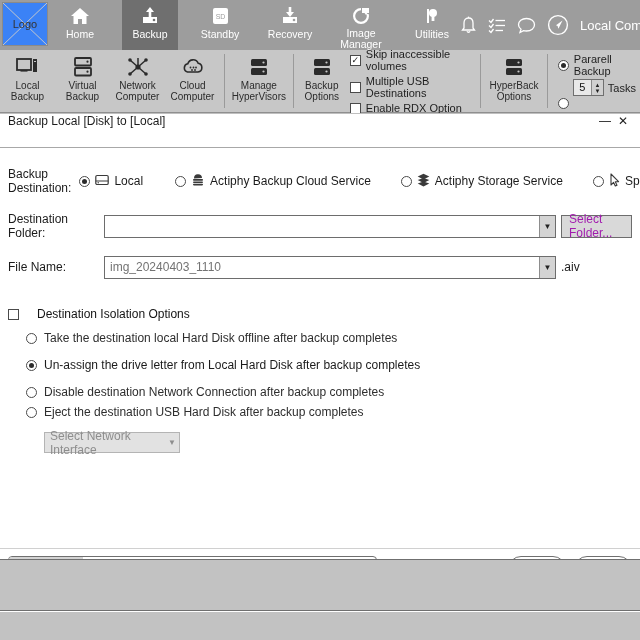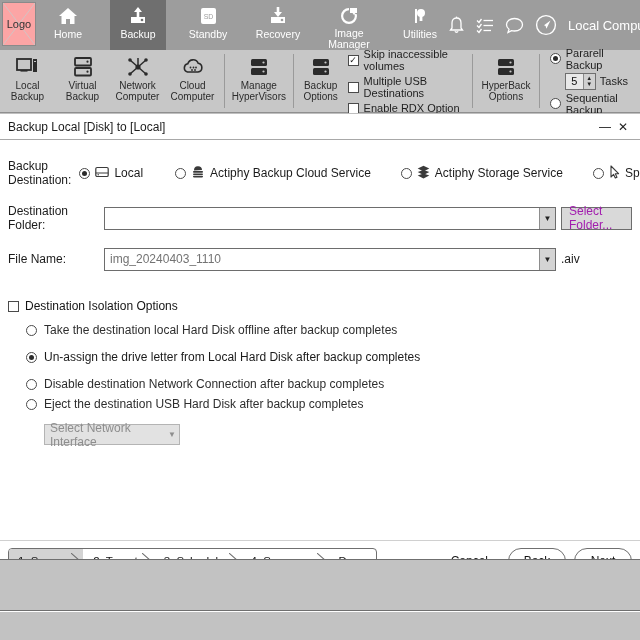--- a/index.html
+++ b/index.html
@@ -12,22 +12,22 @@
   }
   #app { position: relative; width: 640px; height: 640px; background: #fff; }
 
   
   .topnav {
     position: absolute; left: 0; top: 0; width: 640px; height: 50px;
     background: #9d9d9d;
     display: flex; align-items: stretch;
   }
   .logo-box {
-    width: 34px; height: 44px; margin: 2px 4px 0 2px;
-    background: #fca5a5; border: 1px solid #8a8a8a;
+    width: 46px; height: 44px; margin: 2px 4px 0 2px;
+    background: #3b82f6; border: 1px solid #8a8a8a;
     position: relative; flex: none;
   }
   .logo-box .diag { position:absolute; left:0; top:0; width:100%; height:100%; }
   .logo-box .lbl {
     position: absolute; left: 0; right: 0; top: 50%; transform: translateY(-50%);
     text-align: center; font-size: 11px; color: #333;
   }
   .nav-items { display: flex; align-items: stretch; flex: none; gap: 14px; }
   .nav-item {
     width: 56px; display: flex; flex-direction: column;
@@ -90,22 +90,22 @@
     align-items:center; justify-content:center; background:#d0d0d0; cursor:pointer;
   }
   .spin-arrows span { font-size:6px; line-height:6px; color:#222; }
 
   
   .dialog {
     position: absolute; left: 0; top: 113px; width: 640px; height: 445px;
     background: #ffffff; border-top: 1px solid #bfbfbf;
   }
   .dlg-title {
-    height: 26px; border-bottom: 1px solid #a8a8a8;
-    display:flex; align-items:center; padding: 0 8px;
+    height: 34px; border-bottom: 1px solid #a8a8a8;
+    display:flex; padding: 0 8px;
     background: #ffffff;
   }
   .dlg-title-text { font-size: 12px; color: #1c1c1c; }
   .dlg-title-spacer { flex:1 1 auto; }
   .win-btn { width: 18px; text-align:center; font-size: 12px; color:#222; cursor:pointer; }
 
   .dlg-body { padding: 0 8px; position: relative; height: 418px; }
 
   .row { display: flex; align-items: center; }
   .row-dest { margin-top: 22px; height: 22px; }
@@ -132,21 +132,21 @@
     display:flex; align-items:center; justify-content:center; cursor:pointer;
     font-size: 8px; color:#222;
   }
   .btn-std {
     height: 23px; padding: 0 7px; margin-left: 5px;
     border: 1px solid #6d6d6d; background: #d9d9d9;
     font-size: 12px; color:#a21caf; display:flex; align-items:center; cursor:pointer;
   }
   .ext-lbl { margin-left: 5px; font-size: 12px; color:#1b1b1b; }
 
-  .iso-head { margin-top: 28px; display:flex; align-items:center; gap:6px; cursor:pointer; }
+  .iso-head { margin-top: 28px; display:flex; align-items:center; gap:18px; cursor:pointer; }
   .iso-head-lbl { font-size: 12px; color: #141414; }
   .iso-list { margin-top: 10px; padding-left: 18px; }
   .iso-item { display:flex; align-items:center; gap:7px; margin-bottom: 13px; cursor:pointer; }
   .iso-lbl { font-size: 12px; color: #2e2e2e; }
   .iso-lbl.on { color: #1b1b1b; }
   .ni-combo {
     margin-left: 18px; height: 21px; width: 136px;
     border: 1px solid #b4b4b4; background: #e2e2e2;
     display:flex; align-items:stretch; cursor: default;
   }
@@ -459,21 +459,20 @@
           <div class="spin-val">5</div>
           <div class="spin-arrows">
             <span>▲</span>
             <span>▼</span>
           </div>
         </div>
         <span style="font-size:11px;color:#1e1e1e">Tasks</span>
       </div>
       <div class="rad-row">
         <span class="radio"></span>
-        <span>Sequential Backup</span>
       </div>
     </div>
 
   </div>
 
   <div class="dialog">
 
     <div class="dlg-title">
       <div class="dlg-title-text">Backup Local [Disk] to [Local]</div>
       <div class="dlg-title-spacer"></div>

